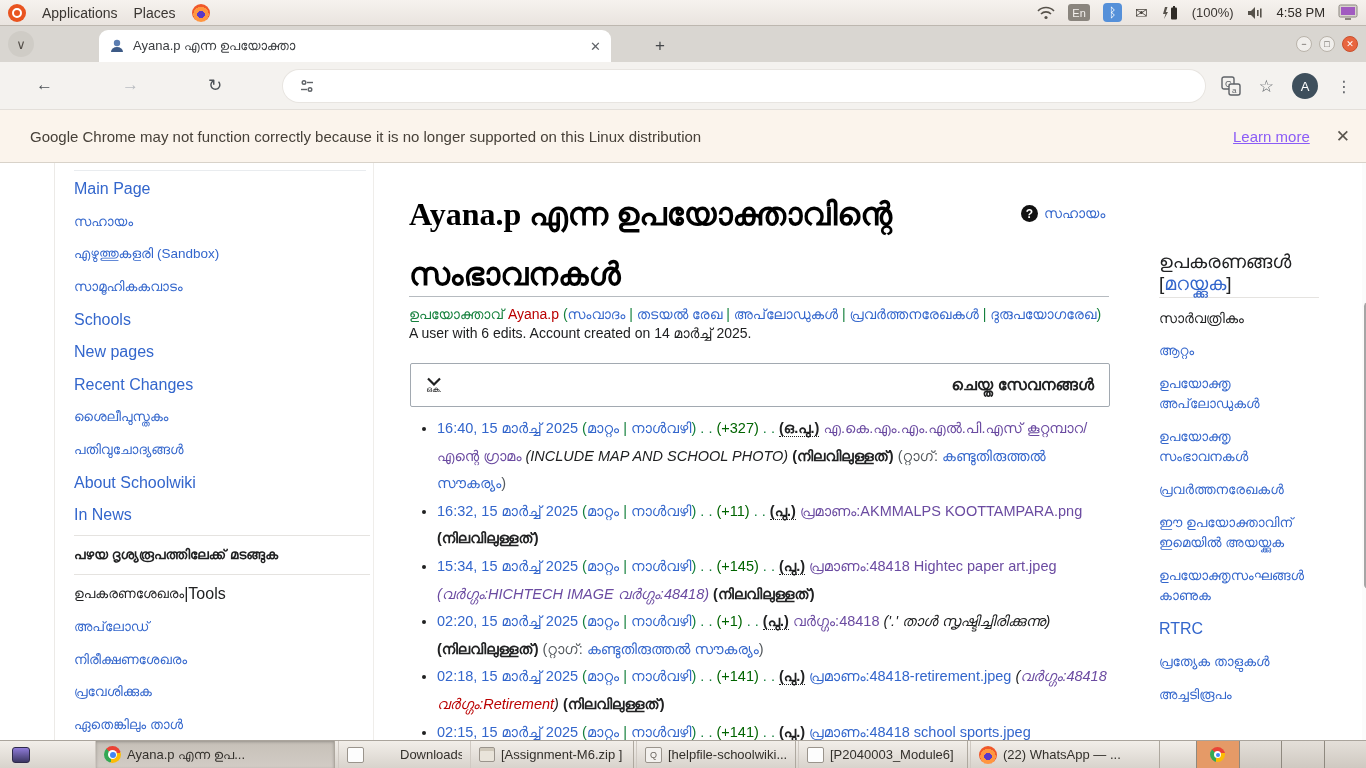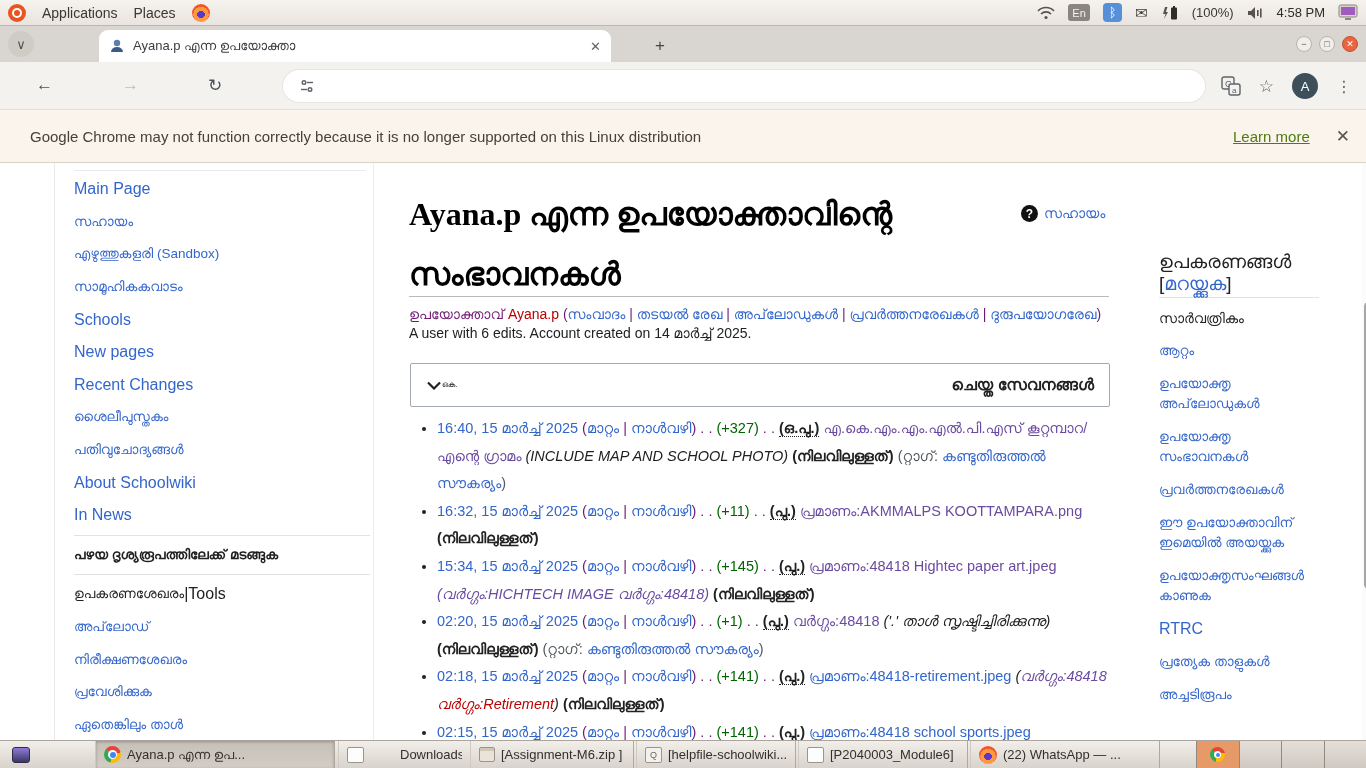--- a/index.html
+++ b/index.html
@@ -52,21 +52,21 @@
   .tb-right{position:absolute;right:0;top:0;height:48px;display:flex;align-items:center;gap:18px;padding-right:14px;}
   .ic-star{font-size:17px;color:#5f6368;}
   .avatar{width:26px;height:26px;border-radius:50%;background:#3e4f5c;color:#fff;font-size:13px;
           display:flex;align-items:center;justify-content:center;}
   .ic-dots{font-size:16px;color:#5f6368;}
   
   #infobar{position:absolute;left:0;top:110px;width:1366px;height:53px;background:#fbf4ec;
            border-bottom:1px solid #d8d2c9;box-sizing:border-box;display:flex;align-items:center;}
   .infobar-msg{font-size:15px;color:#474139;padding-left:30px;}
   .infobar-right{margin-left:auto;display:flex;align-items:center;gap:26px;padding-right:16px;}
-  .learn-more{font-size:15px;color:#4d7c0f;text-decoration:underline;}
+  .learn-more{font-size:15px;color:#8b5cf6;text-decoration:underline;}
   .infobar-close{font-size:17px;color:#5a554e;}
   
   #page{position:absolute;left:11px;top:163px;width:1366px;height:577px;background:#fff;overflow:hidden;}
   .vline-left{position:absolute;left:43px;top:0;width:1px;height:577px;background:#eceae7;}
   .vline-mid{position:absolute;left:362px;top:0;width:1px;height:577px;background:#efedea;}
   .sb-topline{position:absolute;left:63px;top:7px;width:292px;height:1px;background:#e9ecef;}
   #sidebar-list{position:absolute;left:63px;top:10px;width:296px;}
   .sb-item{height:32.6px;display:flex;align-items:center;white-space:nowrap;overflow:hidden;}
   .sb-en-link{font-size:16px;color:#3366cc;}
   .sb-ml-link{font-size:13.5px;color:#3366cc;}
@@ -80,27 +80,27 @@
                  line-height:60px;color:#000;}
   #help-box{position:absolute;left:1010px;top:42px;display:flex;align-items:center;gap:6px;}
   .help-q{width:17px;height:17px;border-radius:50%;background:#111;color:#fff;font-size:12px;font-weight:700;
           display:flex;align-items:center;justify-content:center;}
   .help-label{font-size:14px;color:#3366cc;}
   .content-hr{position:absolute;left:398px;top:133px;width:700px;height:1px;background:#b6bbc0;}
   #user-block{position:absolute;left:398px;top:142px;width:700px;font-size:14px;line-height:19px;}
   #account-line{color:#202122;}
   #filter-box{position:absolute;left:399px;top:200px;width:700px;height:44px;border:1px solid #a2a9b1;
               border-radius:2px;box-sizing:border-box;display:flex;align-items:center;padding:0 15px;background:#fff;}
-  .filter-toggle{display:flex;flex-direction:row;align-items:center;line-height:8px;}
+  .filter-toggle{display:flex;flex-direction:column;align-items:center;line-height:8px;}
   .filter-hint{font-size:8px;color:#202122;}
   .filter-head{margin-left:auto;font-size:16px;font-weight:700;color:#202122;}
   #contrib-list{position:absolute;left:399px;top:252px;width:706px;}
   #contrib-list ul{margin:0;padding:0 0 0 27px;list-style:disc outside;}
   #contrib-list li{font-size:14.5px;line-height:27.6px;color:#202122;}
-  .s-plain{color:#701a75;}
+  .s-plain{color:#15803d;}
   .s-gray{color:#54595d;}
   .s-link{color:#3366cc;}
   .s-visited{color:#6b4ba1;}
   .s-red{color:#ba0000;}
   .s-green{color:#006400;}
   .s-flag{color:#202122;font-weight:700;border-bottom:1px dotted #202122;}
   .s-bold{color:#202122;font-weight:700;}
   .s-comment{color:#202122;font-style:italic;}
   .s-visited-italic{color:#6b4ba1;font-style:italic;}
   .s-red-italic{color:#ba0000;font-style:italic;}

